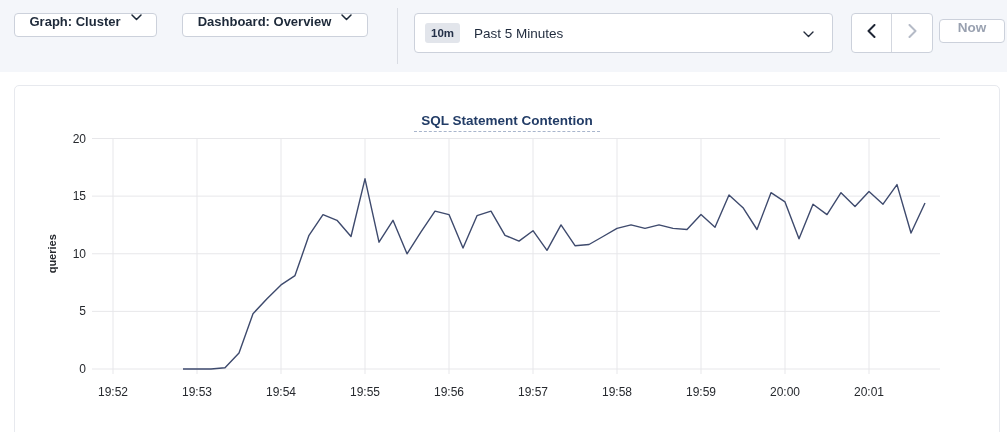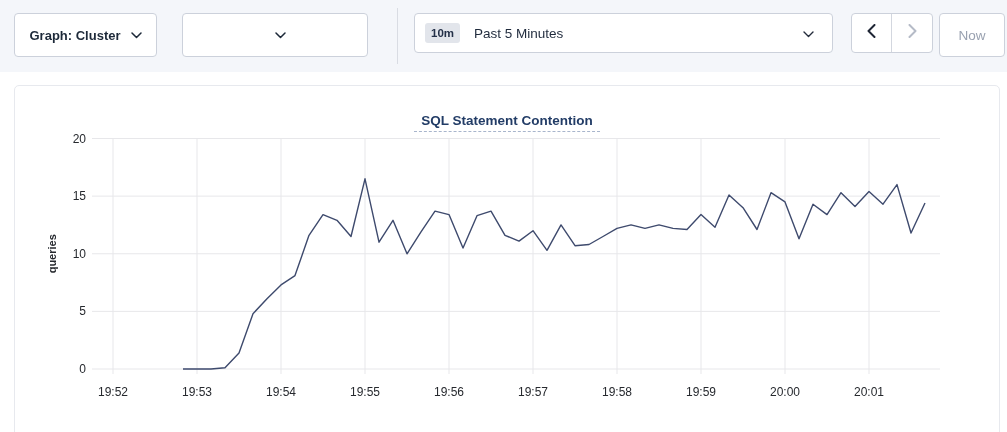--- a/index.html
+++ b/index.html
@@ -7,23 +7,23 @@
     width: 1007px; height: 432px; overflow: hidden; position: relative;
     background: #ffffff;
     font-family: "Liberation Sans", sans-serif;
   }
   
   .toolbar {
     position: absolute; left: 0; top: 0; width: 1007px; height: 72px;
     background: #f4f6fa;
   }
   .btn {
-    position: absolute; top: 13px; height: 44px;
+    position: absolute; top: 13px; height: 24px;
     background: #ffffff; border: 1px solid #ccd1db; border-radius: 4px;
-    display: flex; align-items: center; justify-content: center;
+    display: flex; justify-content: center;
     color: #1d2939; font-size: 13px; font-weight: 600; cursor: pointer;
   }
   .btn .chev { margin-left: 10px; display: inline-flex; }
   .btn-graph { left: 14px; width: 143px; }
   .btn-dashboard { left: 182px; width: 186px; }
   .toolbar-divider {
     position: absolute; left: 397px; top: 8px; width: 1px; height: 56px;
     background: #d9dce3;
   }
   .time-select {
@@ -42,21 +42,21 @@
     background: #fff; border: 1px solid #ccd1db; border-radius: 4px;
     display: flex;
   }
   .arrow-cell {
     width: 50%; height: 100%; display: flex; align-items: center; justify-content: center;
     cursor: pointer;
   }
   .arrow-prev { border-right: 1px solid #d3d7df; }
   .btn-now {
     left: 939px; width: 66px;
-    color: #99a1b0; font-size: 13.5px; font-weight: 400; cursor: default;
+    color: #99a1b0; font-size: 13.5px; font-weight: 700; cursor: default; margin-top: 6px;
   }
   
   .card {
     position: absolute; left: 14px; top: 85px; width: 986px; height: 400px;
     background: #ffffff; border: 1px solid #e7e9ee; border-radius: 5px;
   }
   .chart-title-wrap { text-align: center; margin-top: 25px; }
   .chart-title {
     display: inline-block; font-size: 13.5px; font-weight: 700; color: #223c66;
     border-bottom: 1px dashed #a8b5cc; padding: 0 7px 3px 7px; cursor: help;
@@ -72,20 +72,21 @@
   <div class="btn btn-graph">
     <span>Graph: Cluster</span>
     <span class="chev">
       <svg width="11" height="7" viewBox="0 0 11 7">
           <polyline points="1,1 5.5,5.5 10,1" fill="none" stroke="#1d2939" stroke-width="1.5" stroke-linecap="round" stroke-linejoin="round"></polyline>
         </svg>
     </span>
   </div>
 
   <div class="btn btn-dashboard">
+    <span>Dashboard: Overview</span>
     <span class="chev">
       <svg width="11" height="7" viewBox="0 0 11 7">
           <polyline points="1,1 5.5,5.5 10,1" fill="none" stroke="#1d2939" stroke-width="1.5" stroke-linecap="round" stroke-linejoin="round"></polyline>
         </svg>
     </span>
   </div>
 
   <div class="toolbar-divider"></div>
 
   <div class="time-select">

